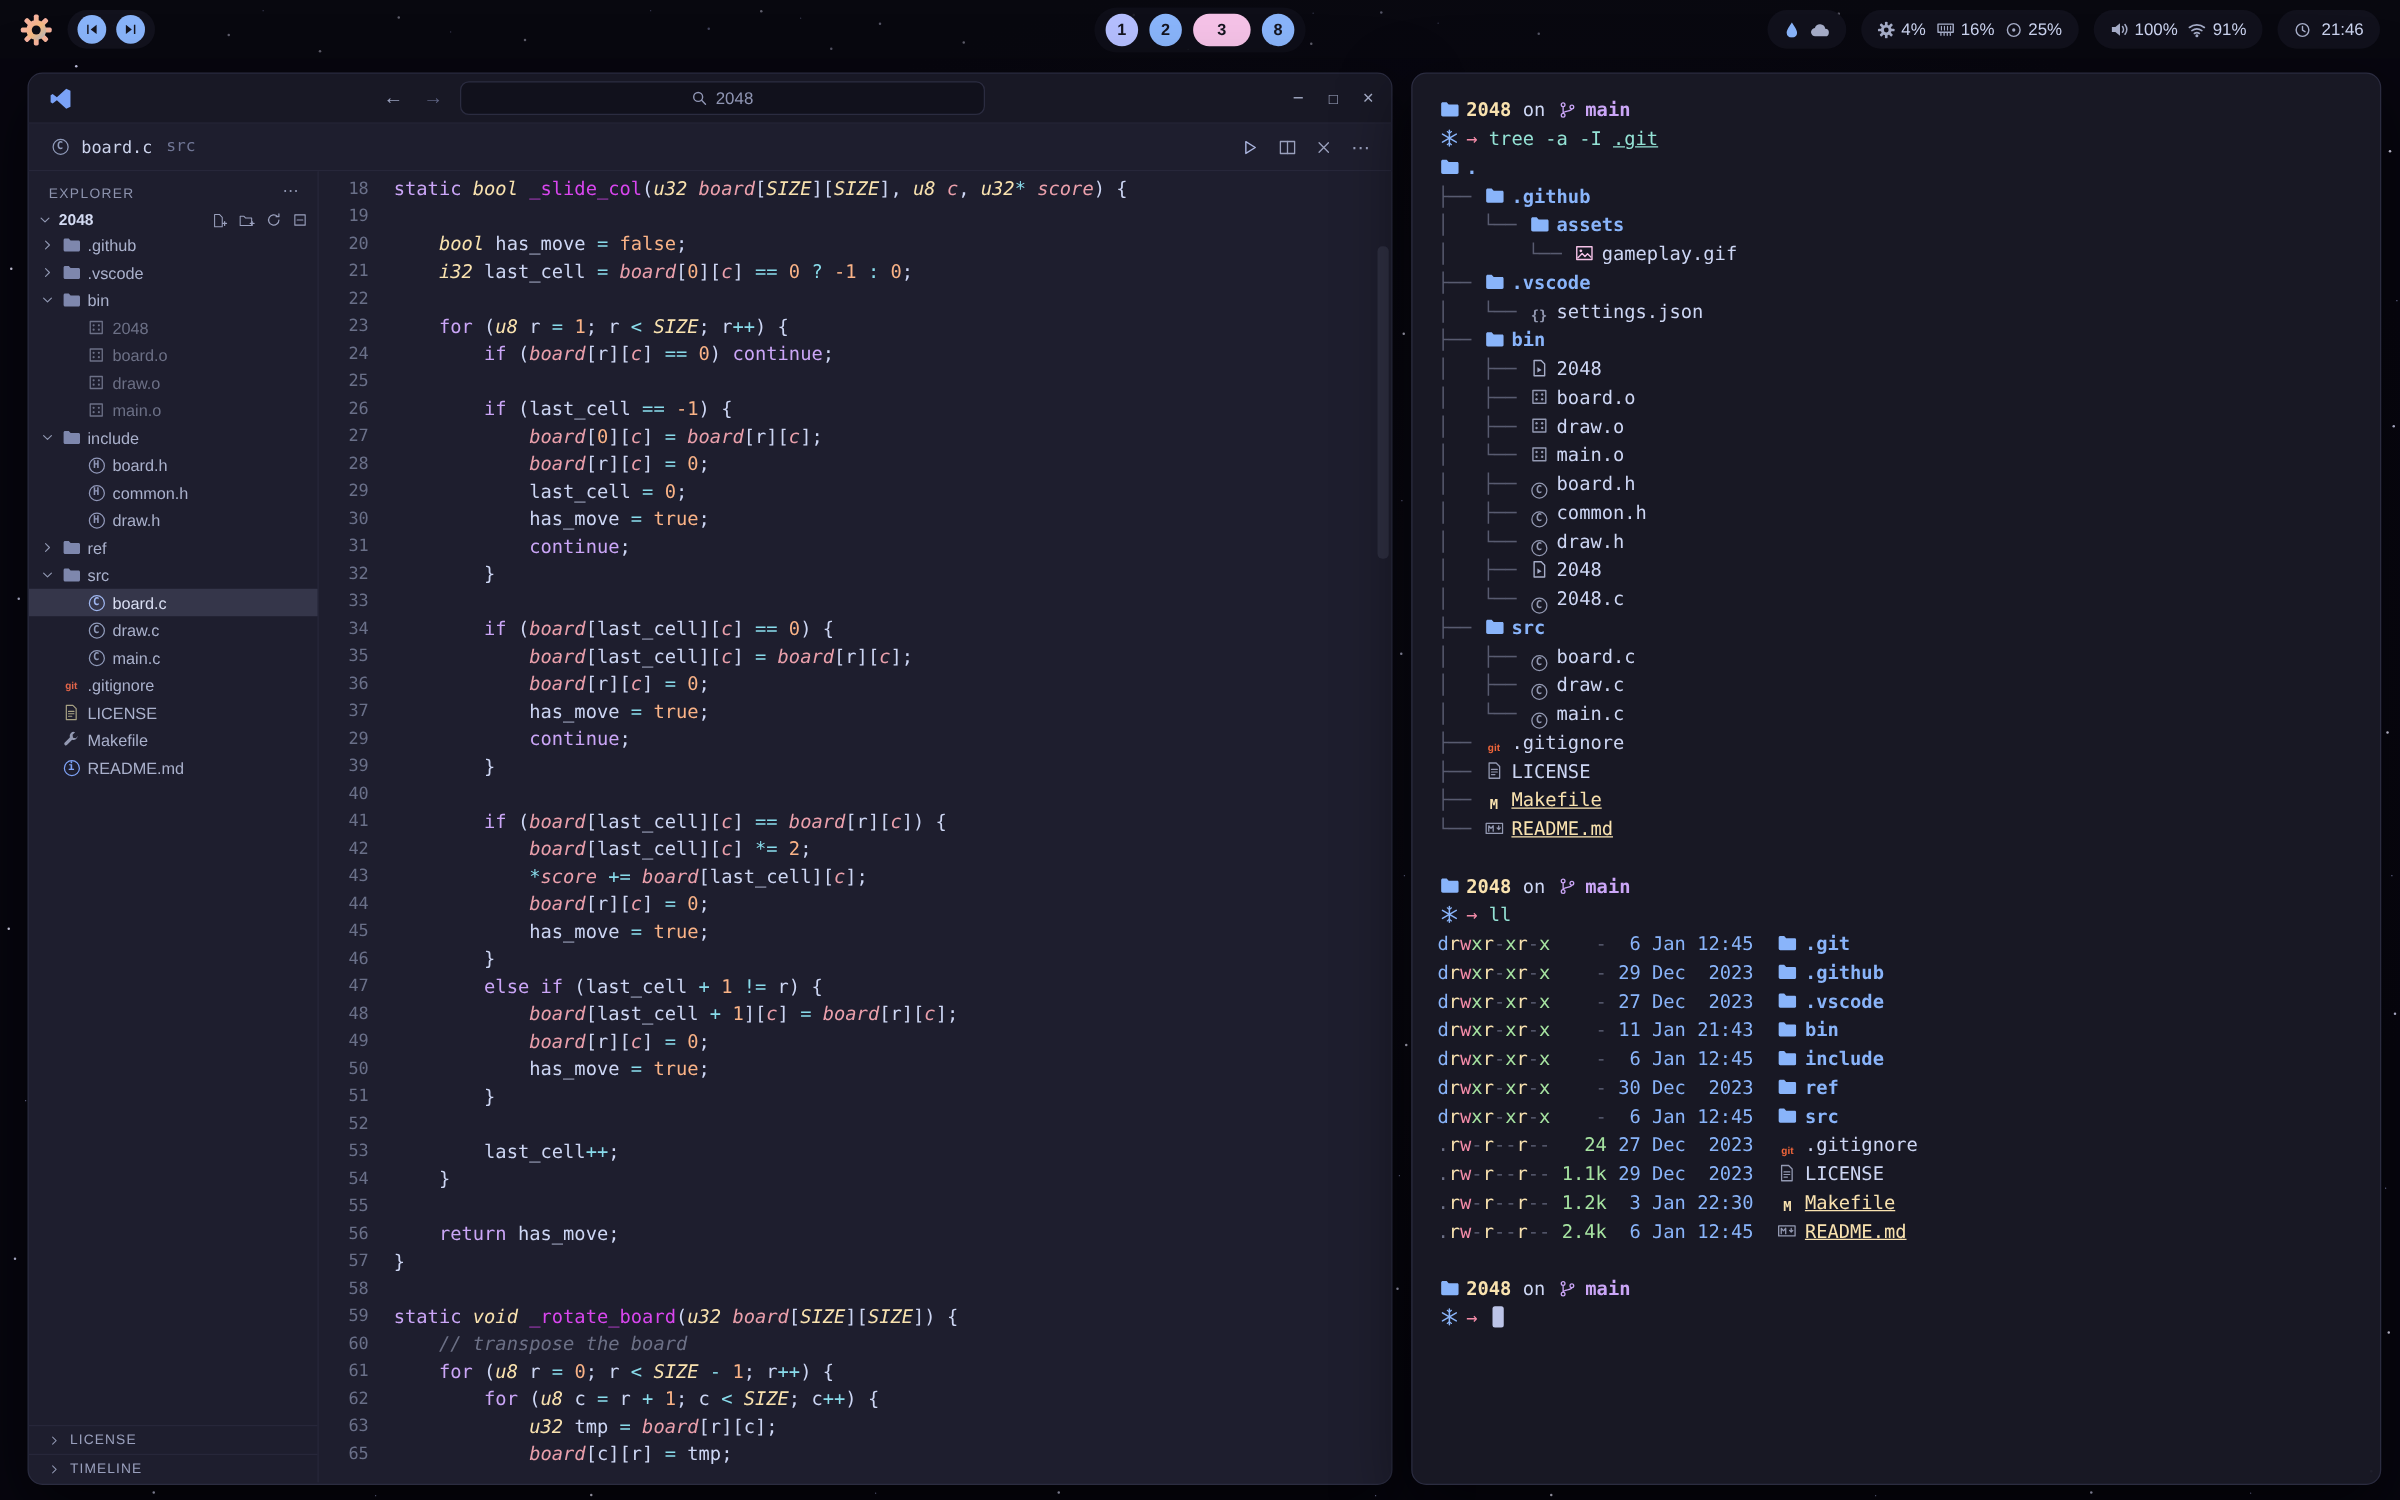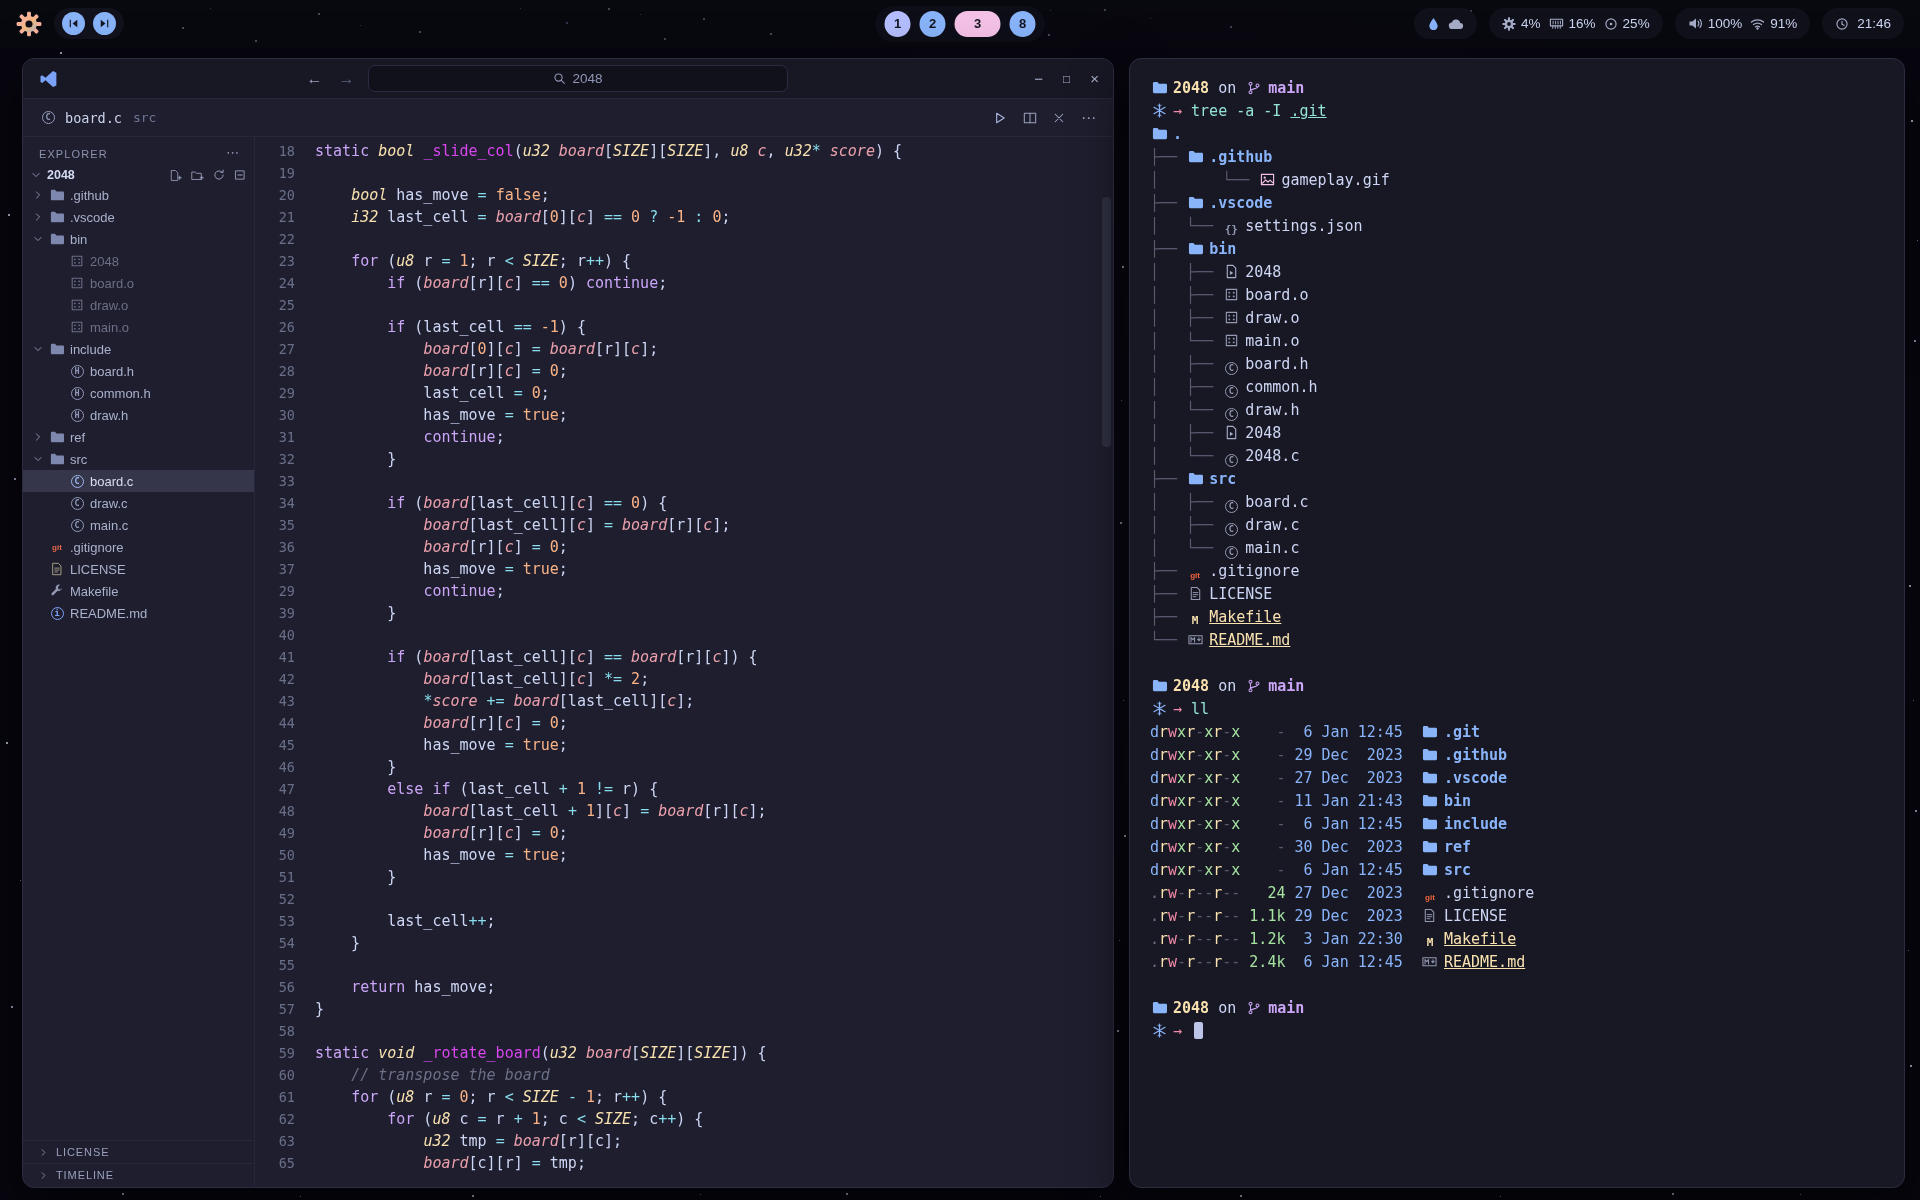--- a/index.html
+++ b/index.html
@@ -776,20 +776,23 @@
       <div class="tl"><span class="t-ic" style="color:#89b4fa"><svg width="15" height="15" viewBox="0 0 16 16" xmlns="http://www.w3.org/2000/svg" fill="none">
             <path d="M8 1.2v13.6M2.1 4.6l11.8 6.8M2.1 11.4l11.8-6.8" stroke="currentColor" stroke-width="1.3" fill="none" stroke-linecap="round" stroke-linejoin="round"></path>
             <path d="M6.2 2.4L8 3.8l1.8-1.4M6.2 13.6L8 12.2l1.8 1.4" stroke="currentColor" stroke-width="1" fill="none" stroke-linecap="round" stroke-linejoin="round"></path>
           </svg></span><span class="c-arrow">→ </span><span class="c-cmd">tree -a -I </span><span class="c-cmdu">.git</span></div>
       <div class="tl"><span class="c-pre"></span><span class="t-ic" style="color:#89b4fa"><svg width="15" height="15" viewBox="0 0 16 16" xmlns="http://www.w3.org/2000/svg" fill="none">
             <path d="M1 3.4c0-.8.6-1.4 1.4-1.4h3.3l1.7 1.9h7.2c.8 0 1.4.6 1.4 1.4v7.3c0 .8-.6 1.4-1.4 1.4H2.4c-.8 0-1.4-.6-1.4-1.4z" fill="currentColor"></path>
           </svg></span><span class="c-dir">.</span></div>
       <div class="tl"><span class="c-pre">├── </span><span class="t-ic" style="color:#89b4fa"><svg width="15" height="15" viewBox="0 0 16 16" xmlns="http://www.w3.org/2000/svg" fill="none">
             <path d="M1 3.4c0-.8.6-1.4 1.4-1.4h3.3l1.7 1.9h7.2c.8 0 1.4.6 1.4 1.4v7.3c0 .8-.6 1.4-1.4 1.4H2.4c-.8 0-1.4-.6-1.4-1.4z" fill="currentColor"></path>
           </svg></span><span class="c-dir">.github</span></div>
+      <div class="tl"><span class="c-pre">│   └── </span><span class="t-ic" style="color:#89b4fa"><svg width="15" height="15" viewBox="0 0 16 16" xmlns="http://www.w3.org/2000/svg" fill="none">
+            <path d="M1 3.4c0-.8.6-1.4 1.4-1.4h3.3l1.7 1.9h7.2c.8 0 1.4.6 1.4 1.4v7.3c0 .8-.6 1.4-1.4 1.4H2.4c-.8 0-1.4-.6-1.4-1.4z" fill="currentColor"></path>
+          </svg></span><span class="c-dir">assets</span></div>
       <div class="tl"><span class="c-pre">│       └── </span><span class="t-ic" style="color:#f5c2e7"><svg width="15" height="15" viewBox="0 0 16 16" xmlns="http://www.w3.org/2000/svg" fill="none">
             <path d="M1.5 2.5h13v11h-13z" stroke="currentColor" stroke-width="1.2" fill="none" stroke-linecap="round" stroke-linejoin="round"></path>
             <circle cx="5" cy="6" r="1.2" fill="currentColor"></circle>
             <path d="M2.5 12l3.6-3.6 2.4 2.4 2.2-2.2 2.8 2.8" stroke="currentColor" stroke-width="1.2" fill="none" stroke-linecap="round" stroke-linejoin="round"></path>
           </svg></span><span class="c-file">gameplay.gif</span></div>
       <div class="tl"><span class="c-pre">├── </span><span class="t-ic" style="color:#89b4fa"><svg width="15" height="15" viewBox="0 0 16 16" xmlns="http://www.w3.org/2000/svg" fill="none">
             <path d="M1 3.4c0-.8.6-1.4 1.4-1.4h3.3l1.7 1.9h7.2c.8 0 1.4.6 1.4 1.4v7.3c0 .8-.6 1.4-1.4 1.4H2.4c-.8 0-1.4-.6-1.4-1.4z" fill="currentColor"></path>
           </svg></span><span class="c-dir">.vscode</span></div>
       <div class="tl"><span class="c-pre">│   └── </span><span class="t-ic" style="color:#9399b2"><span class="braces">{}</span></span><span class="c-file">settings.json</span></div>
       <div class="tl"><span class="c-pre">├── </span><span class="t-ic" style="color:#89b4fa"><svg width="15" height="15" viewBox="0 0 16 16" xmlns="http://www.w3.org/2000/svg" fill="none">

